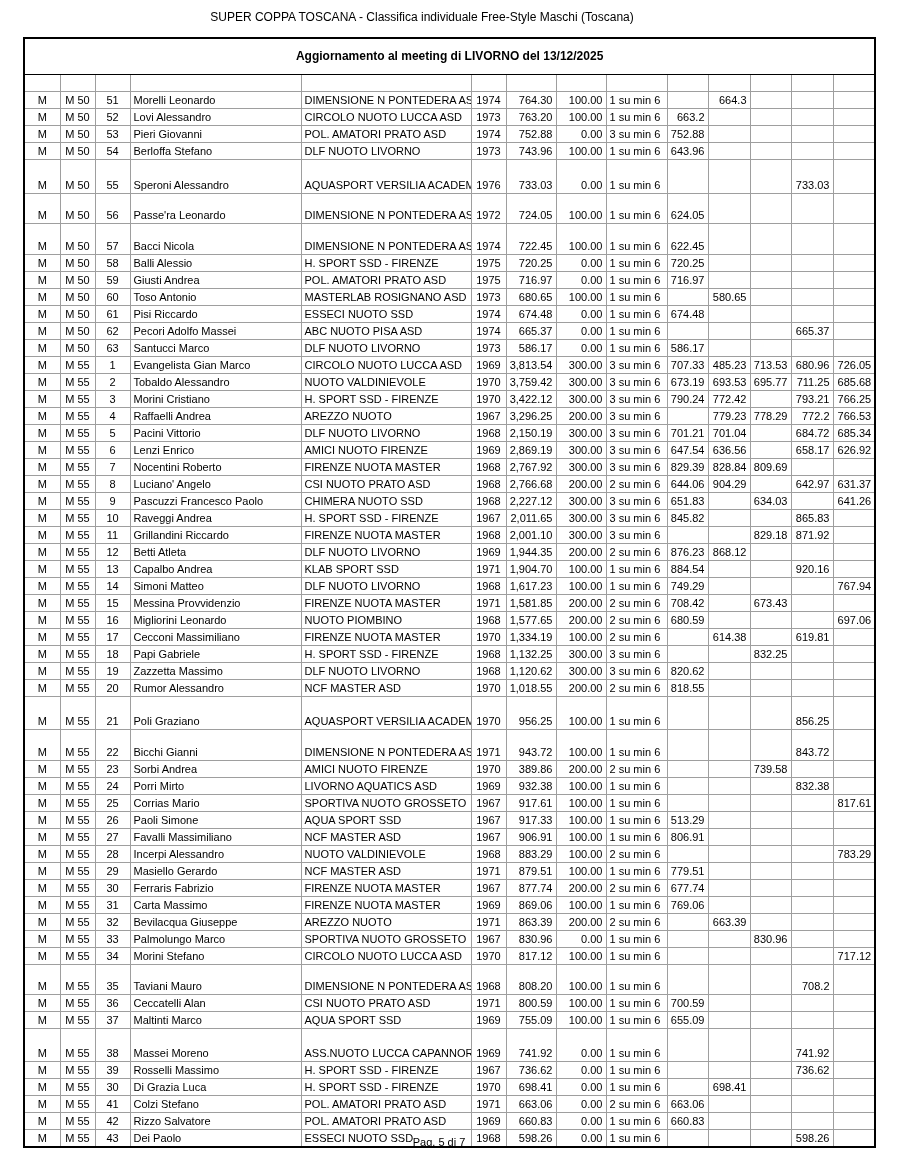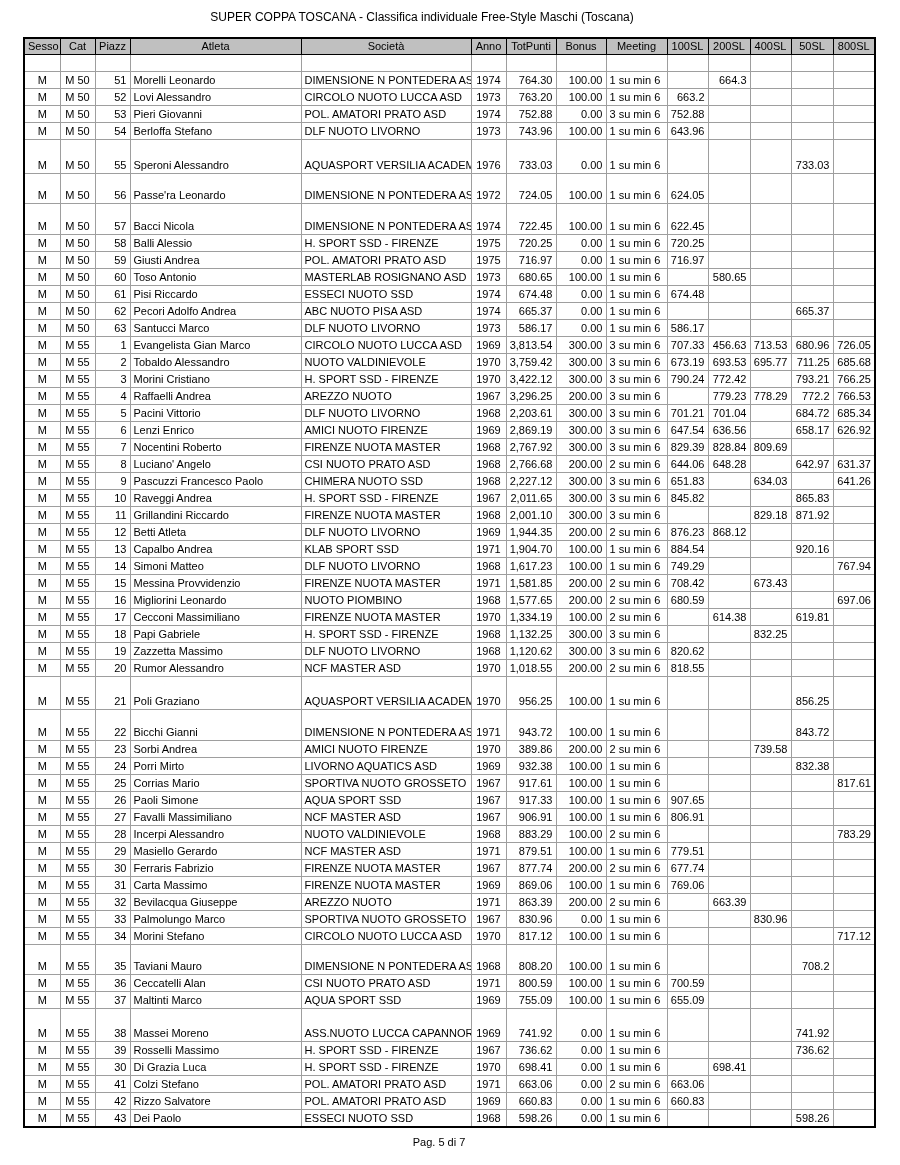--- a/index.html
+++ b/index.html
@@ -26,21 +26,21 @@
     white-space:normal;
   }
   tr.header-row th{
     background:#c0c0c0;border:1px solid #000;height:15px;
     text-align:center;vertical-align:middle;
   }
   tbody td{border:1px solid #9e9e9e;height:16px;}
   tbody tr{height:16px;}
   
   td.c0, td.c1, td.c5{text-align:center;}
-  td.c2{text-align:right;padding-right:4px;}
+  td.c2{text-align:center;padding-right:4px;}
   td.c3, td.c4, td.c8{text-align:left;}
   td.c4{white-space:normal;}
   td.c6, td.c7, td.c9, td.c10, td.c11, td.c12, td.c13{text-align:right;}
   .footer{
     position:absolute;top:1136px;left:0;width:878px;text-align:center;
     font-size:11px;
   }
 </style>
 </head>
 <body>
@@ -59,36 +59,23 @@
       <col style="width:50px">
         <col style="width:50px">
         <col style="width:61px">
       <col style="width:41px">
         <col style="width:42px">
         <col style="width:41px">
       <col style="width:42px">
         <col style="width:42px">
     </colgroup>
     <thead>
-      <tr class="header-row">
-          <th class="c0">Sesso</th>
-          <th class="c1">Cat</th>
-          <th class="c2">Piazz</th>
-          <th class="c3">Atleta</th>
-          <th class="c4">Società</th>
-          <th class="c5">Anno</th>
-          <th class="c6">TotPunti</th>
-          <th class="c7">Bonus</th>
-          <th class="c8">Meeting</th>
-          <th class="c9">100SL</th>
-          <th class="c10">200SL</th>
-          <th class="c11">400SL</th>
-          <th class="c12">50SL</th>
-          <th class="c13">800SL</th>
-        </tr>
+      <tr class="subtitle-row">
+        <th colspan="14">Aggiornamento al meeting di LIVORNO del 13/12/2025</th>
+      </tr>
     </thead>
     <tbody>
         <tr style="height: 17px;">
           <td class="c0"></td>
           <td class="c1"></td>
           <td class="c2"></td>
           <td class="c3"></td>
           <td class="c4"></td>
           <td class="c5"></td>
           <td class="c6"></td>
@@ -273,21 +260,21 @@
           <td class="c9">674.48</td>
           <td class="c10"></td>
           <td class="c11"></td>
           <td class="c12"></td>
           <td class="c13"></td>
         </tr>
         <tr>
           <td class="c0">M</td>
           <td class="c1">M 50</td>
           <td class="c2">62</td>
-          <td class="c3">Pecori Adolfo Andrea</td>
+          <td class="c3">Pecori Adolfo Massei</td>
           <td class="c4">ABC NUOTO PISA ASD</td>
           <td class="c5">1974</td>
           <td class="c6">665.37</td>
           <td class="c7">0.00</td>
           <td class="c8">1 su min 6</td>
           <td class="c9"></td>
           <td class="c10"></td>
           <td class="c11"></td>
           <td class="c12">665.37</td>
           <td class="c13"></td>
@@ -312,21 +299,21 @@
           <td class="c0">M</td>
           <td class="c1">M 55</td>
           <td class="c2">1</td>
           <td class="c3">Evangelista Gian Marco</td>
           <td class="c4">CIRCOLO NUOTO LUCCA ASD</td>
           <td class="c5">1969</td>
           <td class="c6">3,813.54</td>
           <td class="c7">300.00</td>
           <td class="c8">3 su min 6</td>
           <td class="c9">707.33</td>
-          <td class="c10">456.63</td>
+          <td class="c10">485.23</td>
           <td class="c11">713.53</td>
           <td class="c12">680.96</td>
           <td class="c13">726.05</td>
         </tr>
         <tr>
           <td class="c0">M</td>
           <td class="c1">M 55</td>
           <td class="c2">2</td>
           <td class="c3">Tobaldo Alessandro</td>
           <td class="c4">NUOTO VALDINIEVOLE</td>
@@ -372,21 +359,21 @@
           <td class="c12">772.2</td>
           <td class="c13">766.53</td>
         </tr>
         <tr>
           <td class="c0">M</td>
           <td class="c1">M 55</td>
           <td class="c2">5</td>
           <td class="c3">Pacini Vittorio</td>
           <td class="c4">DLF NUOTO LIVORNO</td>
           <td class="c5">1968</td>
-          <td class="c6">2,203.61</td>
+          <td class="c6">2,150.19</td>
           <td class="c7">300.00</td>
           <td class="c8">3 su min 6</td>
           <td class="c9">701.21</td>
           <td class="c10">701.04</td>
           <td class="c11"></td>
           <td class="c12">684.72</td>
           <td class="c13">685.34</td>
         </tr>
         <tr>
           <td class="c0">M</td>
@@ -424,21 +411,21 @@
           <td class="c0">M</td>
           <td class="c1">M 55</td>
           <td class="c2">8</td>
           <td class="c3">Luciano' Angelo</td>
           <td class="c4">CSI NUOTO PRATO ASD</td>
           <td class="c5">1968</td>
           <td class="c6">2,766.68</td>
           <td class="c7">200.00</td>
           <td class="c8">2 su min 6</td>
           <td class="c9">644.06</td>
-          <td class="c10">648.28</td>
+          <td class="c10">904.29</td>
           <td class="c11"></td>
           <td class="c12">642.97</td>
           <td class="c13">631.37</td>
         </tr>
         <tr>
           <td class="c0">M</td>
           <td class="c1">M 55</td>
           <td class="c2">9</td>
           <td class="c3">Pascuzzi Francesco Paolo</td>
           <td class="c4">CHIMERA NUOTO SSD</td>
@@ -711,21 +698,21 @@
         <tr>
           <td class="c0">M</td>
           <td class="c1">M 55</td>
           <td class="c2">26</td>
           <td class="c3">Paoli Simone</td>
           <td class="c4">AQUA SPORT SSD</td>
           <td class="c5">1967</td>
           <td class="c6">917.33</td>
           <td class="c7">100.00</td>
           <td class="c8">1 su min 6</td>
-          <td class="c9">907.65</td>
+          <td class="c9">513.29</td>
           <td class="c10"></td>
           <td class="c11"></td>
           <td class="c12"></td>
           <td class="c13"></td>
         </tr>
         <tr>
           <td class="c0">M</td>
           <td class="c1">M 55</td>
           <td class="c2">27</td>
           <td class="c3">Favalli Massimiliano</td>

